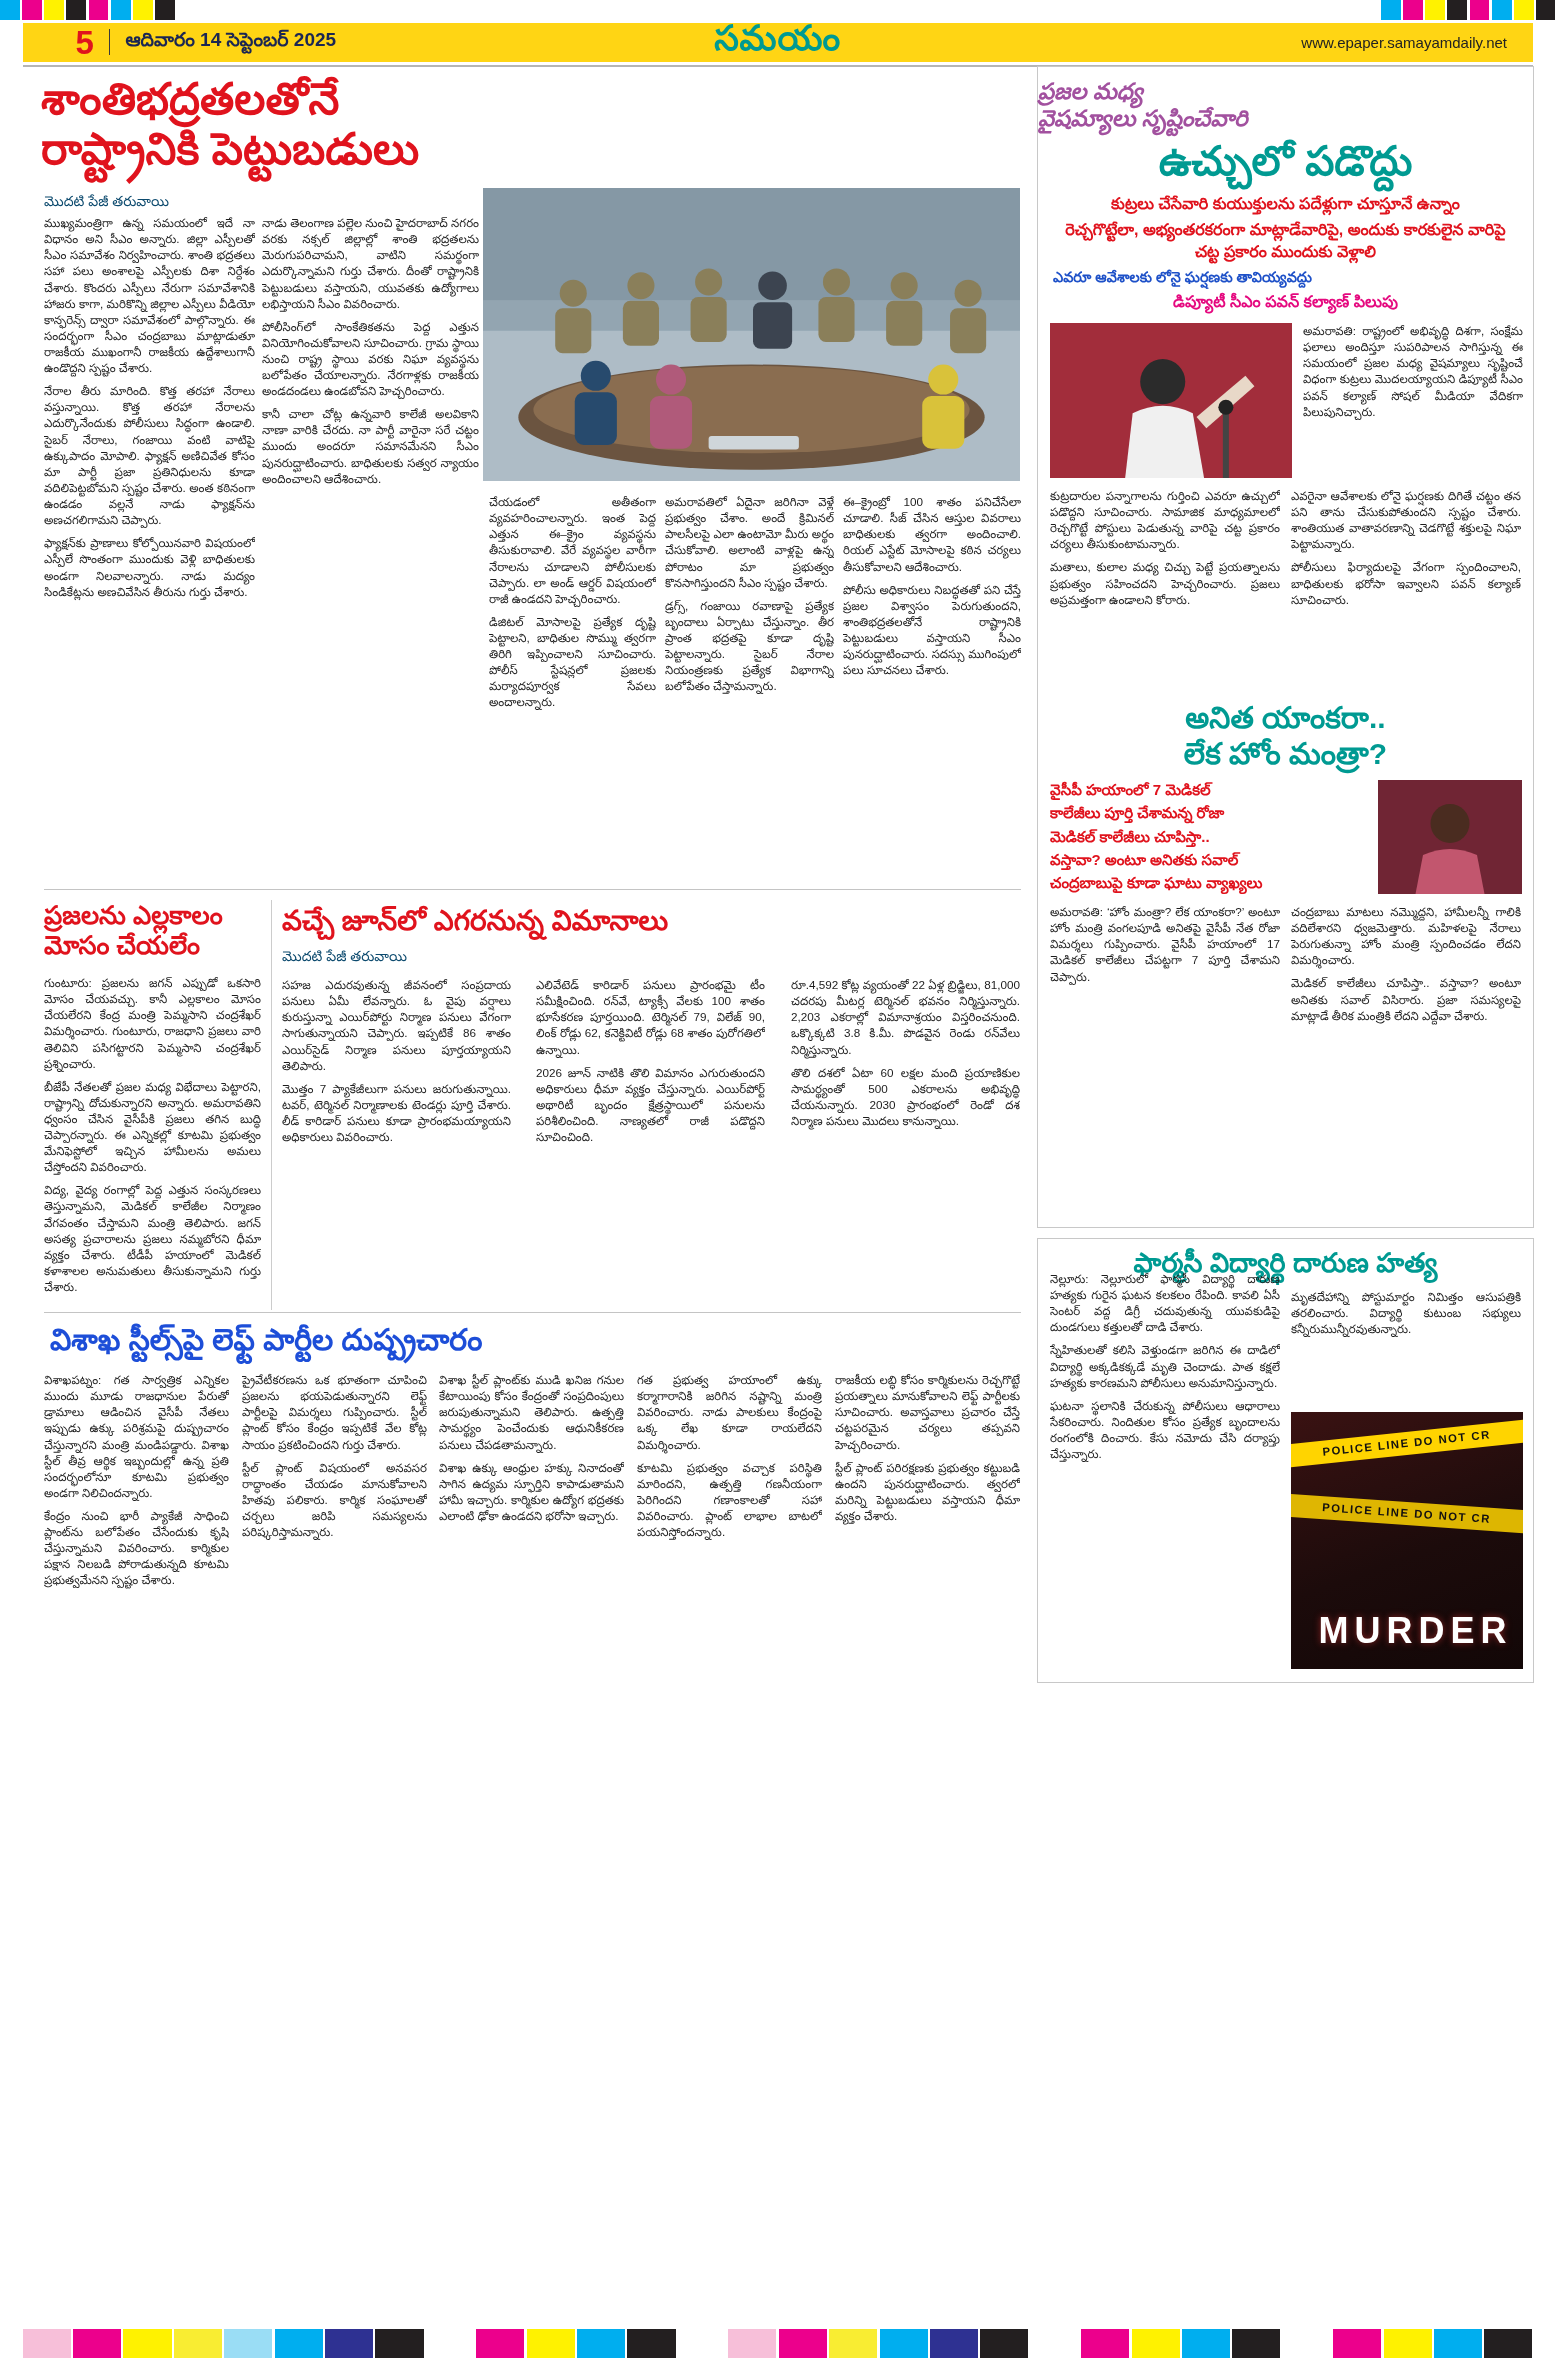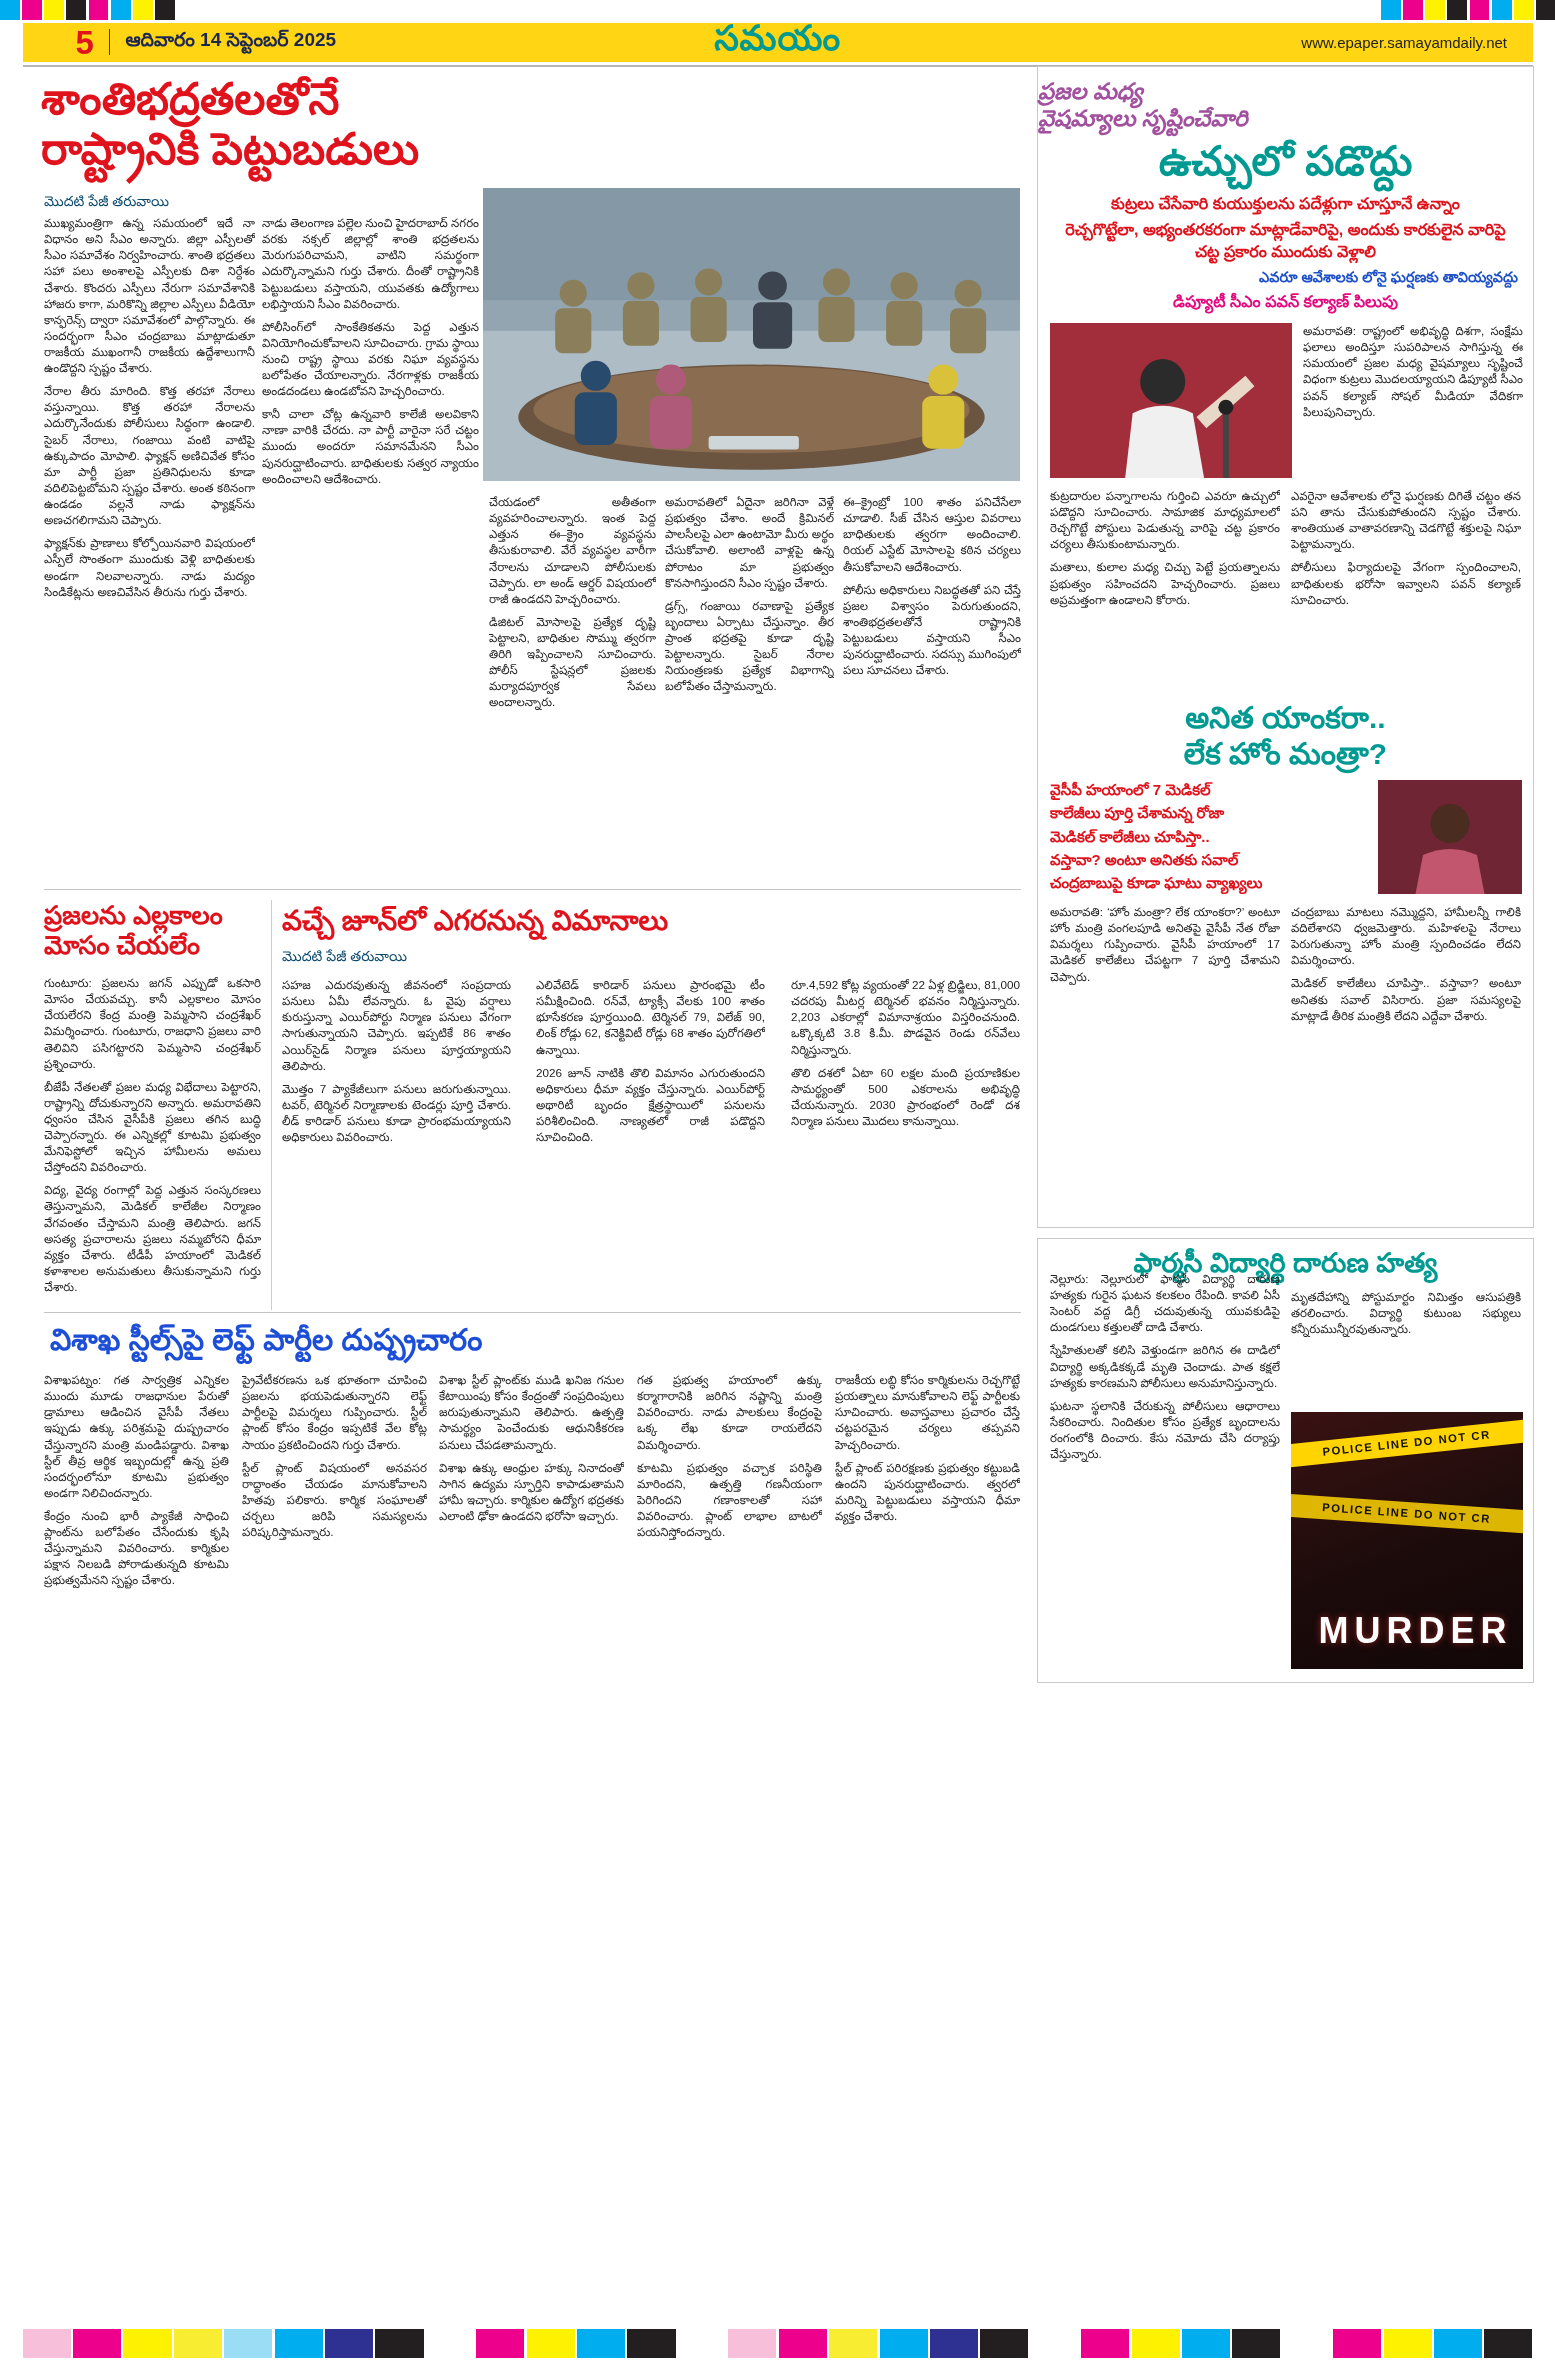--- a/index.html
+++ b/index.html
@@ -46,21 +46,21 @@
 
   
   .photo { overflow:hidden; background:#9fb0ba; }
   .photo svg { display:block; }
 
   
   .rail-box { border:0.8px solid #c8c8c8; background:#fff; }
   .kicker { color:#a2519f; font-weight:bold; font-style:italic; font-size:22.6px; text-align:left; line-height:1.2; }
   .rail-head { color:#009a92; font-weight:bold; font-size:41px; text-align:center; line-height:1.1; }
   .rail-red { color:#e0131d; font-weight:bold; font-size:16px; text-align:center; line-height:1.4; }
-  .rail-blue { color:#1d50c8; font-weight:bold; font-size:14.3px; text-align:right; }
+  .rail-blue { color:#1d50c8; font-weight:bold; font-size:14.3px; text-align:left; }
   .rail-byline { color:#e5097f; font-weight:bold; font-size:16px; text-align:center; }
   .anita-head { color:#009a92; font-weight:bold; font-size:30px; text-align:center; line-height:1.2; }
   .anita-sub p { color:#e0131d; font-weight:bold; font-size:15px; line-height:1.35; margin:0 0 3px 0; }
   .pharm-head { color:#009a92; font-weight:bold; font-size:27px; text-align:center; }
 
   
   .murder {
     position:absolute; overflow:hidden;
     background:linear-gradient(160deg,#3a1212 0%,#1c0b0b 55%,#120707 100%);
   }

